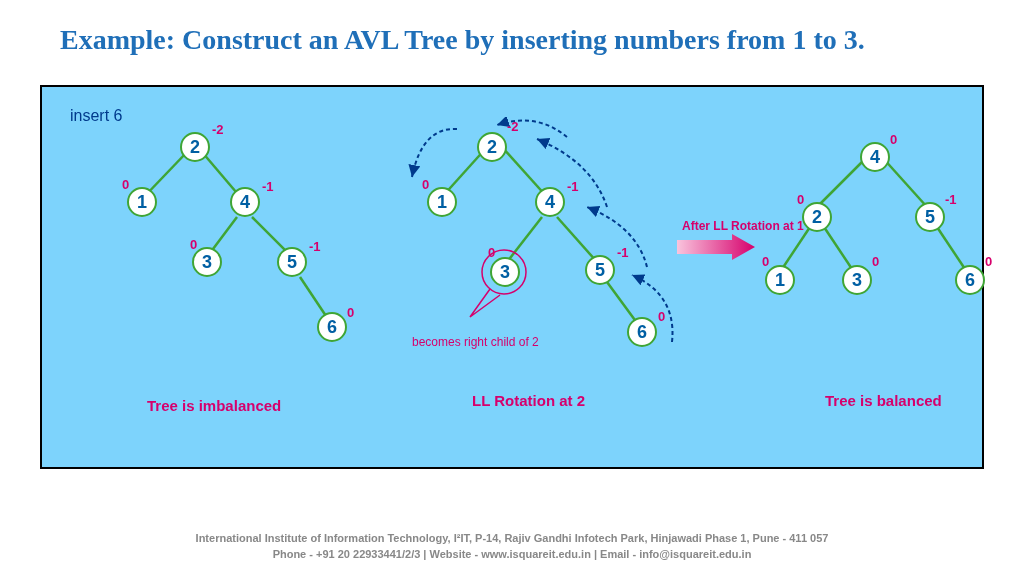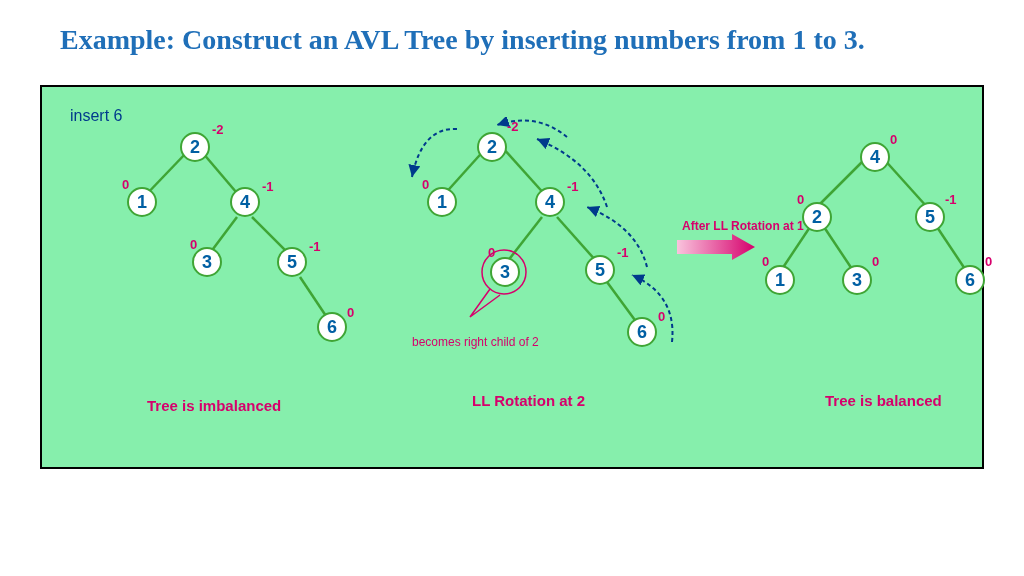--- a/index.html
+++ b/index.html
@@ -16,21 +16,21 @@
     font-weight: bold;
     font-size: 28px;
     padding: 22px 60px 10px 60px;
     line-height: 1.25;
   }
   .diagram-box {
     margin: 18px 40px 0 40px;
     border: 2px solid #000;
     height: 380px;
     position: relative;
-    background: #86efac;
+    background: #7dd3fc;
     font-family: Arial, sans-serif;
   }
   .footer {
     position: absolute;
     bottom: 14px;
     left: 0;
     right: 0;
     text-align: center;
     font-family: Arial, sans-serif;
     font-size: 11px;
@@ -223,13 +223,15 @@
   <div class="bf" style="left:830px; top:167px;">0</div>
   <div class="node" style="left:913px; top:178px;">
       <span>6</span>
     </div>
   <div class="bf" style="left:943px; top:167px;">0</div>
   <div class="caption" style="left:783px; top:305px;">Tree is balanced</div>
 
 </div>
 
 <div class="footer">
+  <div>International Institute of Information Technology, I²IT, P-14, Rajiv Gandhi Infotech Park, Hinjawadi Phase 1, Pune - 411 057</div>
+  <div>Phone - +91 20 22933441/2/3 | Website - www.isquareit.edu.in | Email - info@isquareit.edu.in</div>
 </div>
 
 </body></html>

